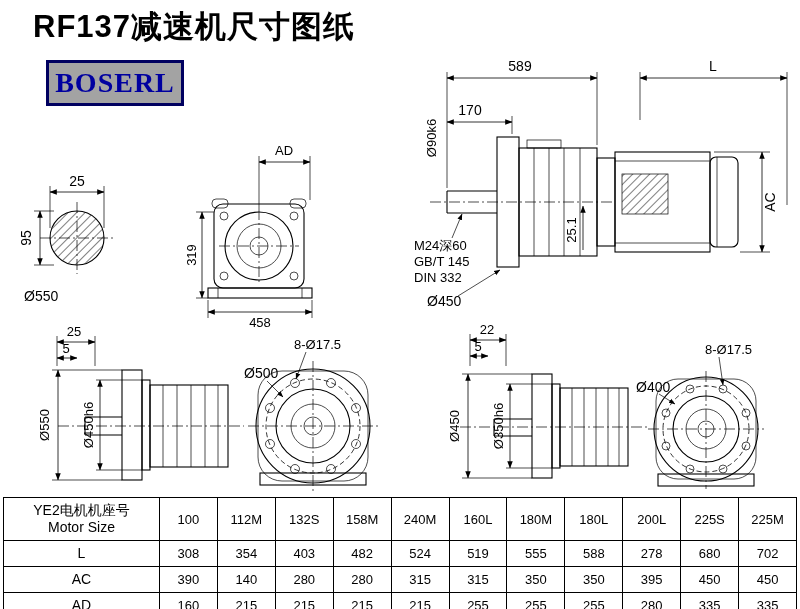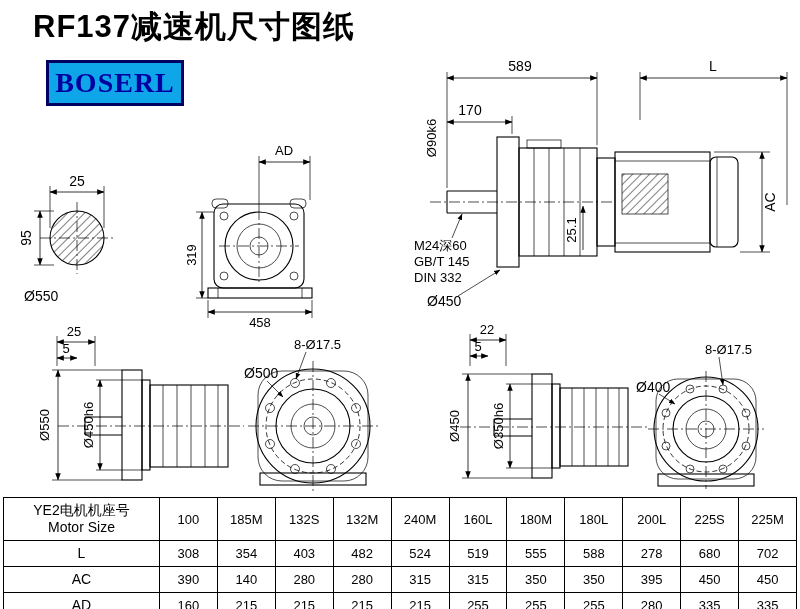--- a/index.html
+++ b/index.html
@@ -1,18 +1,18 @@
 <!DOCTYPE html>
 <html><head>
 <meta charset="utf-8">
 <style>
   html,body{margin:0;padding:0;background:#fff;}
   .canvas{position:relative;width:800px;height:609px;background:#fff;overflow:hidden;font-family:"Liberation Sans",sans-serif;color:#000;}
   .title{position:absolute;left:33px;top:6px;font-size:31px;font-weight:bold;letter-spacing:1px;white-space:nowrap;}
-  .logo-box{position:absolute;left:46px;top:60px;width:132px;height:40px;border:3px solid #000060;display:flex;align-items:center;justify-content:center;background:#0ea5e9;}
+  .logo-box{position:absolute;left:46px;top:60px;width:132px;height:40px;border:3px solid #000060;display:flex;align-items:center;justify-content:center;background:#a3a3a3;}
   .logo-text{font-family:"Liberation Serif",serif;font-size:28px;font-weight:bold;color:#0000a0;letter-spacing:1px;}
   svg.drawing{position:absolute;left:0;top:0;}
   svg .ln{stroke:#000;fill:none;stroke-width:1.1;}
   svg .thin{stroke:#000;fill:none;stroke-width:0.7;}
   svg .cl{stroke:#000;fill:none;stroke-width:0.7;stroke-dasharray:11 3 2 3;}
   svg .dash{stroke:#000;fill:none;stroke-width:0.8;stroke-dasharray:5 3;}
   svg .dim{stroke:#000;fill:none;stroke-width:0.8;}
   svg text{font-family:"Liberation Sans",sans-serif;font-size:13px;fill:#000;}
   svg text.big{font-size:14px;}
   table.dim-table{position:absolute;left:3px;top:497px;width:794px;border-collapse:collapse;table-layout:fixed;background:#fff;}
@@ -246,23 +246,23 @@
   </svg>
 
   <table class="dim-table">
     <tbody>
         <tr class="head">
       <td class="first">
         <span>YE2电机机座号</span><br>
         <span>Motor Size</span>
       </td>
       <td>100</td>
-      <td>185M</td>
+      <td>112M</td>
       <td>132S</td>
-      <td>132M</td>
+      <td>158M</td>
       <td>240M</td>
       <td>160L</td>
       <td>180M</td>
       <td>180L</td>
       <td>200L</td>
       <td>225S</td>
       <td>225M</td>
     </tr>
     <tr>
       <td class="first">L</td>

